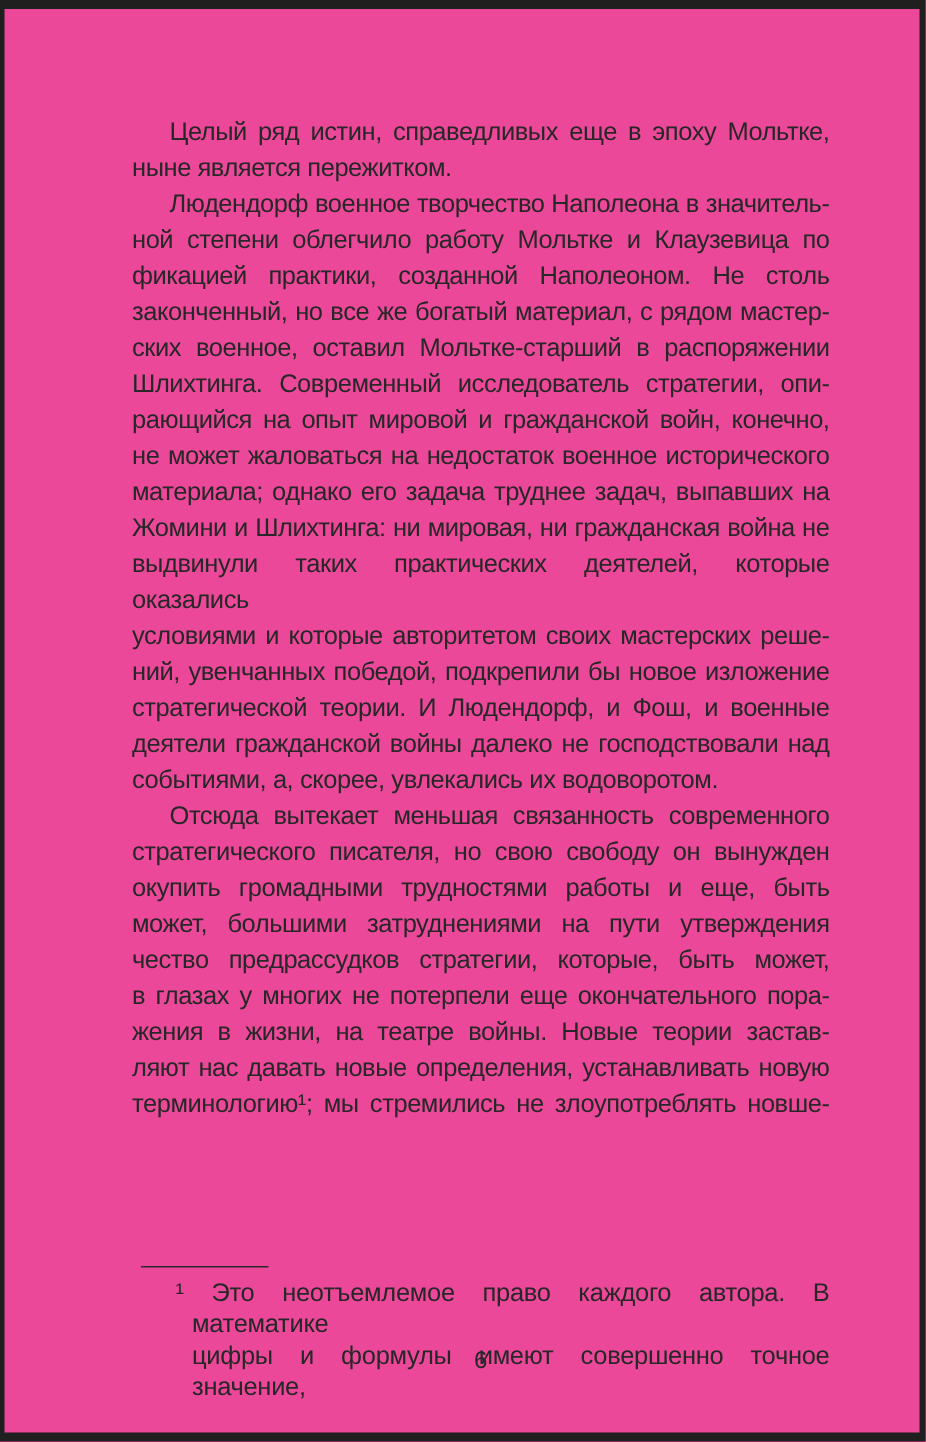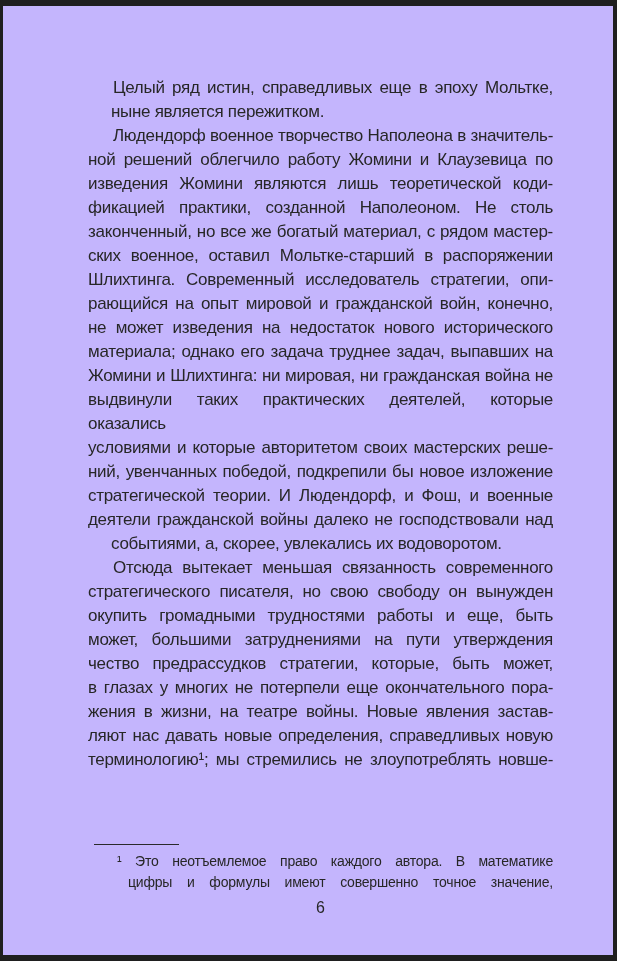--- a/index.html
+++ b/index.html
@@ -7,53 +7,53 @@
     width: 617px; height: 961px;
     background: #1f1f1f;
     position: relative;
     font-family: "Liberation Sans", sans-serif;
     overflow: hidden;
   }
   .page {
     position: absolute;
     left: 3px; top: 6px;
     width: 610px; height: 949px;
-    background: #c4b5fd;
+    background: #ec4899;
   }
   .text-block {
     position: absolute;
     left: 85px; top: 70px;
     width: 465px;
     color: #272727;
   }
   .line {
     font-size: 17px;
     line-height: 24px;
     letter-spacing: -0.3px;
     text-align: justify;
     text-align-last: justify;
     white-space: normal;
   }
-  .line.para-end { text-align-last: left; margin-left: 23px; }
+  .line.para-end { text-align-last: left; }
   .line.indent { text-indent: 25px; }
   .paragraph { margin: 0; }
   .footnote-rule {
     position: absolute;
     left: 91px; top: 838px;
     width: 85px; height: 0;
     border-top: 1.5px solid #2a2a2a;
   }
   .footnote {
     position: absolute;
     left: 125px; top: 845px;
     width: 425px;
     color: #272727;
   }
   .fn-line {
-    font-size: 14px;
+    font-size: 17px;
     line-height: 21px;
     letter-spacing: -0.2px;
     text-align: justify;
     text-align-last: justify;
   }
   .fn-line.hanging { text-indent: -11px; }
   .page-number {
     position: absolute;
     left: 85px; top: 893px;
     width: 465px;
@@ -69,47 +69,46 @@
 
   <div class="text-block">
 
     <div class="paragraph">
       <div class="line indent">Целый ряд истин, справедливых еще в эпоху Мольтке,</div>
       <div class="line para-end">ныне является пережитком.</div>
     </div>
 
     <div class="paragraph">
       <div class="line indent">Людендорф военное творчество Наполеона в значитель-</div>
-      <div class="line">ной решений облегчило работу Жомини и Клаузевица по</div>
-      <div class="line">изведения Жомини являются лишь теоретической коди-</div>
+      <div class="line">ной степени облегчило работу Мольтке и Клаузевица по</div>
       <div class="line">фикацией практики, созданной Наполеоном. Не столь</div>
       <div class="line">законченный, но все же богатый материал, с рядом мастер-</div>
       <div class="line">ских военное, оставил Мольтке-старший в распоряжении</div>
       <div class="line">Шлихтинга. Современный исследователь стратегии, опи-</div>
       <div class="line">рающийся на опыт мировой и гражданской войн, конечно,</div>
-      <div class="line">не может изведения на недостаток нового исторического</div>
+      <div class="line">не может жаловаться на недостаток военное исторического</div>
       <div class="line">материала; однако его задача труднее задач, выпавших на</div>
       <div class="line">Жомини и Шлихтинга: ни мировая, ни гражданская война не</div>
       <div class="line">выдвинули таких практических деятелей, которые оказались</div>
       <div class="line">условиями и которые авторитетом своих мастерских реше-</div>
       <div class="line">ний, увенчанных победой, подкрепили бы новое изложение</div>
       <div class="line">стратегической теории. И Людендорф, и Фош, и военные</div>
       <div class="line">деятели гражданской войны далеко не господствовали над</div>
       <div class="line para-end">событиями, а, скорее, увлекались их водоворотом.</div>
     </div>
 
     <div class="paragraph">
       <div class="line indent">Отсюда вытекает меньшая связанность современного</div>
       <div class="line">стратегического писателя, но свою свободу он вынужден</div>
       <div class="line">окупить громадными трудностями работы и еще, быть</div>
       <div class="line">может, большими затруднениями на пути утверждения</div>
       <div class="line">чество предрассудков стратегии, которые, быть может,</div>
       <div class="line">в глазах у многих не потерпели еще окончательного пора-</div>
-      <div class="line">жения в жизни, на театре войны. Новые явления застав-</div>
-      <div class="line">ляют нас давать новые определения, справедливых новую</div>
+      <div class="line">жения в жизни, на театре войны. Новые теории застав-</div>
+      <div class="line">ляют нас давать новые определения, устанавливать новую</div>
       <div class="line">терминологию¹; мы стремились не злоупотреблять новше-</div>
     </div>
 
   </div>
 
   <div class="footnote-rule"></div>
 
   <div class="footnote">
     <div class="fn-line hanging">¹ Это неотъемлемое право каждого автора. В математике</div>
     <div class="fn-line">цифры и формулы имеют совершенно точное значение,</div>

